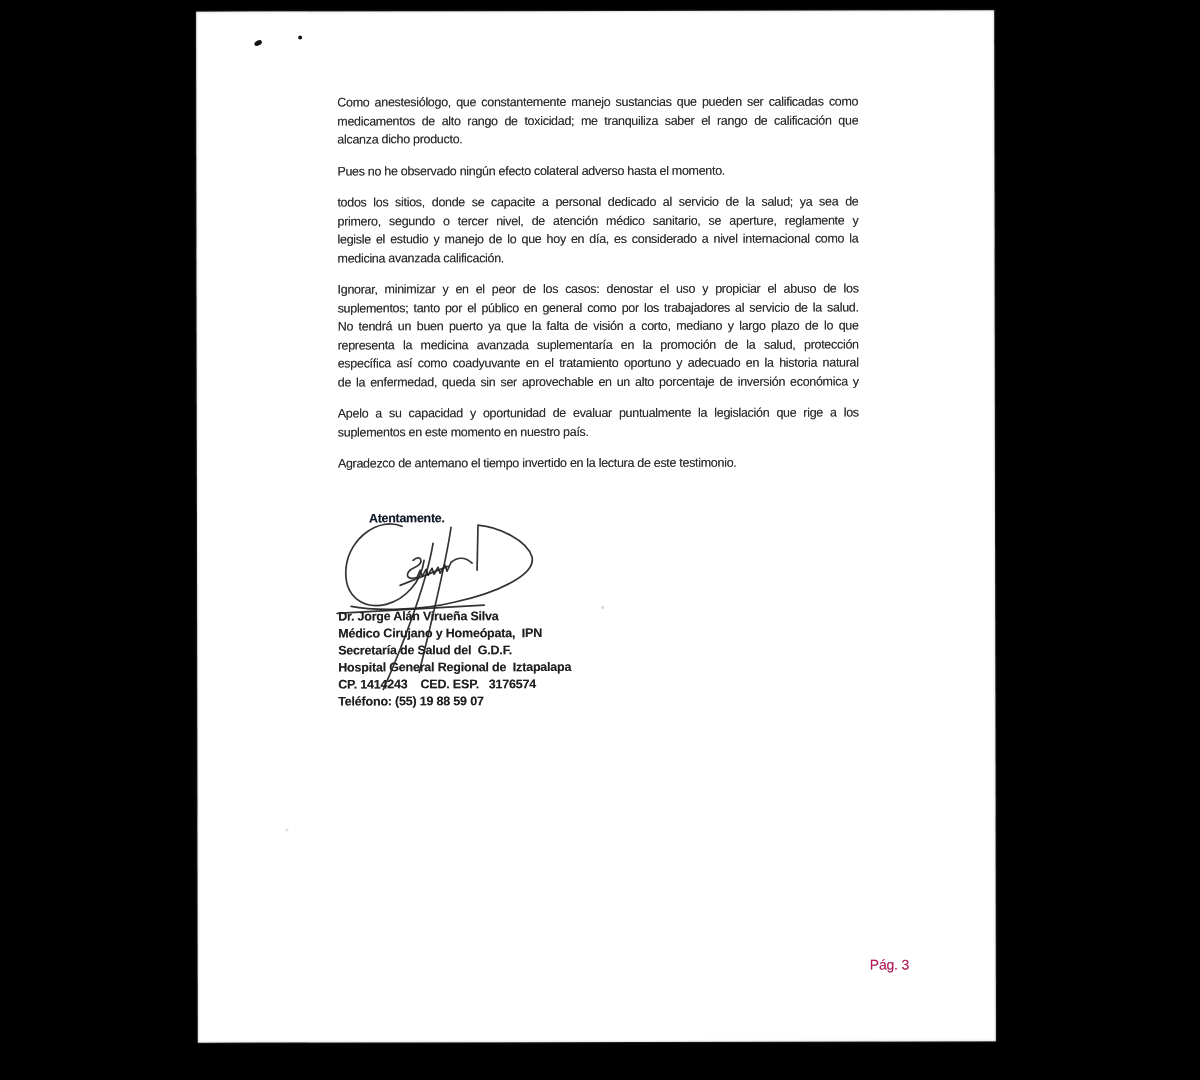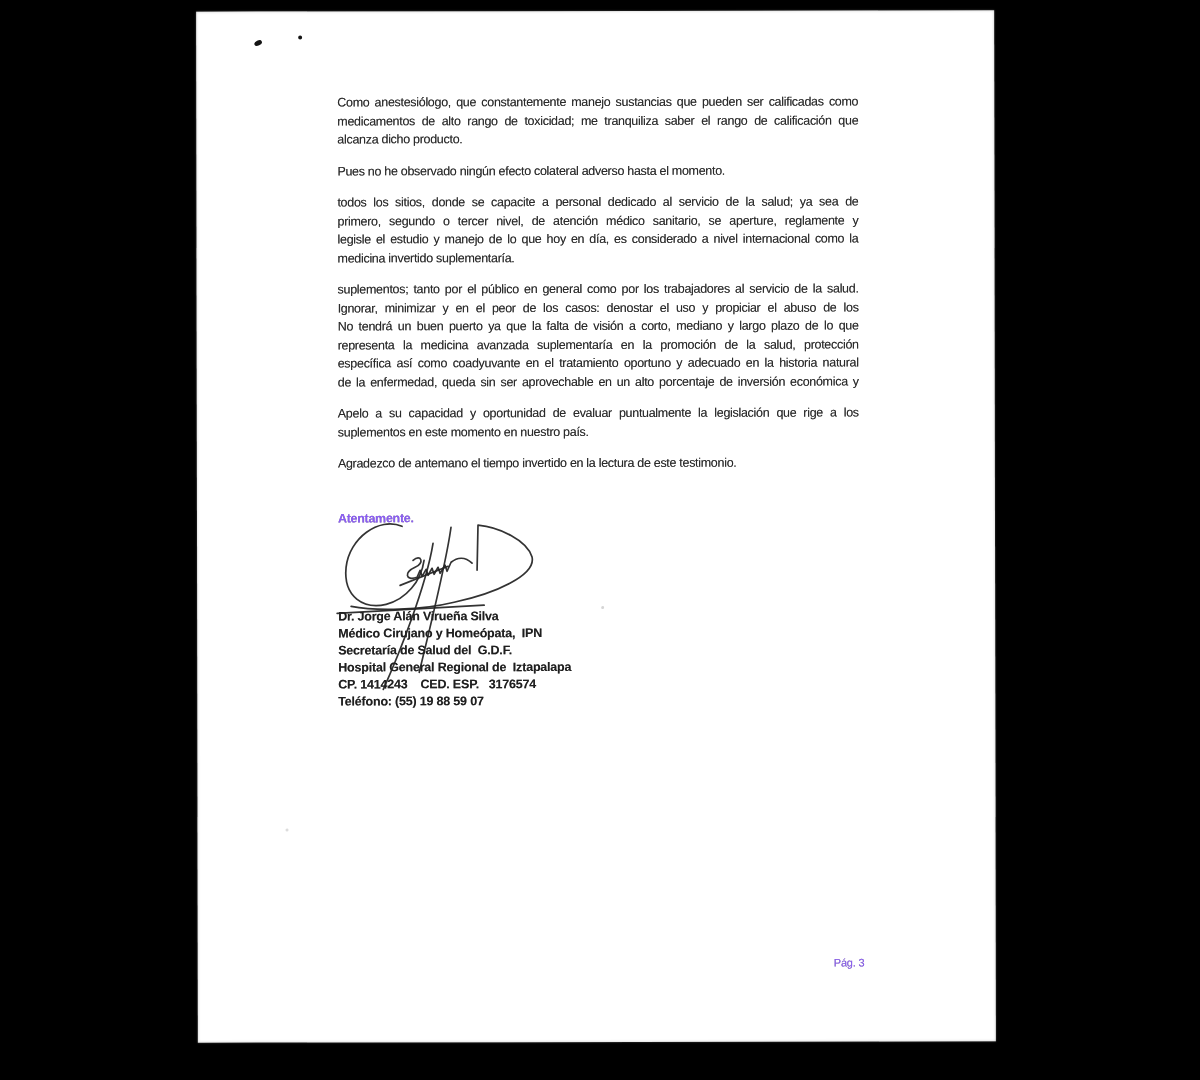--- a/index.html
+++ b/index.html
@@ -6,28 +6,28 @@
   .stage{position:relative;width:1200px;height:1080px;background:#000;overflow:hidden;
          font-family:Liberation Sans, sans-serif;}
   .page{position:absolute;left:197px;top:11px;width:798px;height:1031px;background:#ffffff;
         transform:rotate(-0.1deg);box-shadow:inset 0 0 3px rgba(0,0,0,.22), 0 0 2px #555;}
   .content{position:absolute;left:141px;top:0;width:521px;padding-top:82px;
            color:#2b2b2b;font-size:12.5px;letter-spacing:-0.3px;
            text-shadow:0 0 .5px rgba(43,43,43,.55);}
   .para{margin:0 0 13px 0;}
   .ln{line-height:18.5px;text-align:justify;text-align-last:justify;}
   .ln.last{text-align-last:left;}
-  .closing{font-weight:bold;color:#8b5cf6;margin-top:36px;line-height:18.5px;}
+  .closing{font-weight:bold;color:#0f172a;margin-top:36px;line-height:18.5px;margin-left:31px;}
   .sig-area{position:relative;height:81px;}
   .signature{position:absolute;left:-11px;top:-13px;width:220px;height:190px;overflow:visible;}
   .signature path{fill:none;stroke:#242424;stroke-width:1.7;stroke-linecap:round;
                   stroke-linejoin:round;opacity:.93;}
   .credentials{font-weight:bold;color:#1f1f1f;}
   .cred{line-height:17px;white-space:pre;letter-spacing:-0.2px;}
-  .pagenum{position:absolute;left:636px;top:946px;font-size:11px;color:#8b5cf6;
+  .pagenum{position:absolute;left:672px;top:946px;font-size:14px;color:#be185d;
            letter-spacing:-0.2px;text-shadow:0 0 .5px rgba(43,43,43,.5);}
   .speck{position:absolute;background:#141414;border-radius:50%;}
   .s1{left:58px;top:29px;width:8px;height:5px;transform:rotate(-25deg);}
   .s2{left:102px;top:24px;width:4px;height:4px;}
   .s3{left:404px;top:595px;width:3px;height:3px;opacity:.18;}
   .s4{left:88px;top:817px;width:3px;height:3px;opacity:.15;}
 </style>
 </head>
 <body>
 
@@ -48,26 +48,26 @@
       </div>
 
       <div class="para">
         <div class="ln last">Pues no he observado ningún efecto colateral adverso hasta el momento.</div>
       </div>
 
       <div class="para">
         <div class="ln">todos los sitios, donde se capacite a personal dedicado al servicio de la salud; ya sea de</div>
         <div class="ln">primero, segundo o tercer nivel, de atención médico sanitario, se aperture, reglamente y</div>
         <div class="ln">legisle el estudio y manejo de lo que hoy en día, es considerado a nivel internacional como la</div>
-        <div class="ln last">medicina invertido suplementaría.</div>
+        <div class="ln last">medicina avanzada calificación.</div>
       </div>
 
       <div class="para">
+        <div class="ln">Ignorar, minimizar y en el peor de los casos: denostar el uso y propiciar el abuso de los</div>
         <div class="ln">suplementos; tanto por el público en general como por los trabajadores al servicio de la salud.</div>
-        <div class="ln">Ignorar, minimizar y en el peor de los casos: denostar el uso y propiciar el abuso de los</div>
         <div class="ln">No tendrá un buen puerto ya que la falta de visión a corto, mediano y largo plazo de lo que</div>
         <div class="ln">representa la medicina avanzada suplementaría en la promoción de la salud, protección</div>
         <div class="ln">específica así como coadyuvante en el tratamiento oportuno y adecuado en la historia natural</div>
         <div class="ln">de la enfermedad, queda sin ser aprovechable en un alto porcentaje de inversión económica y</div>
       </div>
 
       <div class="para">
         <div class="ln">Apelo a su capacidad y oportunidad de evaluar puntualmente la legislación que rige a los</div>
         <div class="ln last">suplementos en este momento en nuestro país.</div>
       </div>

